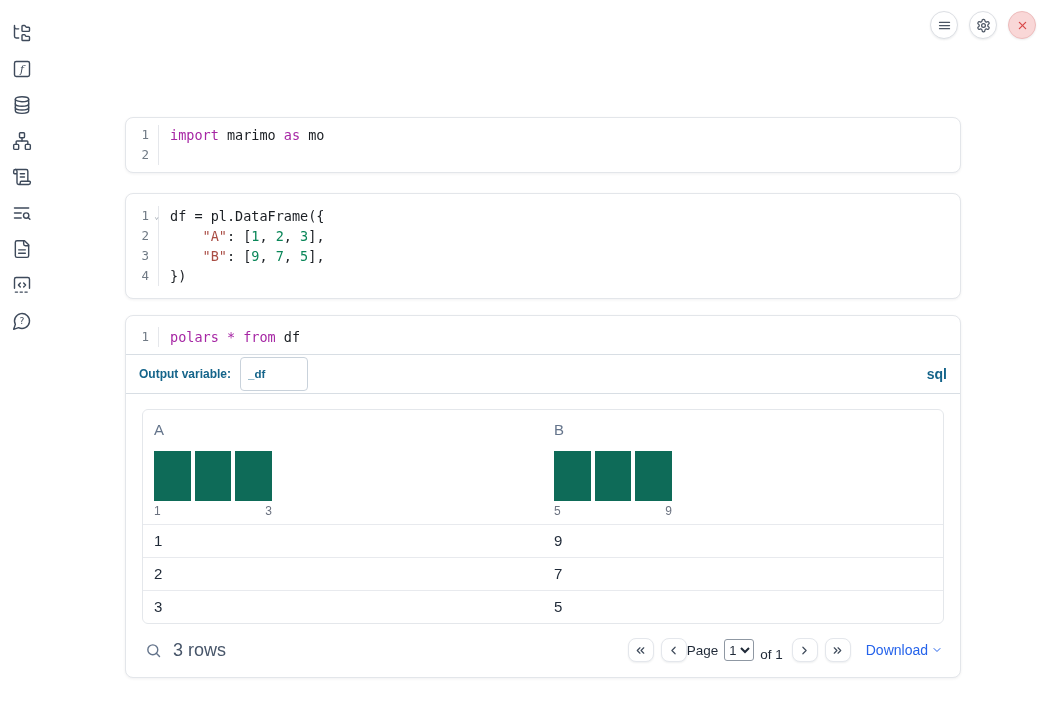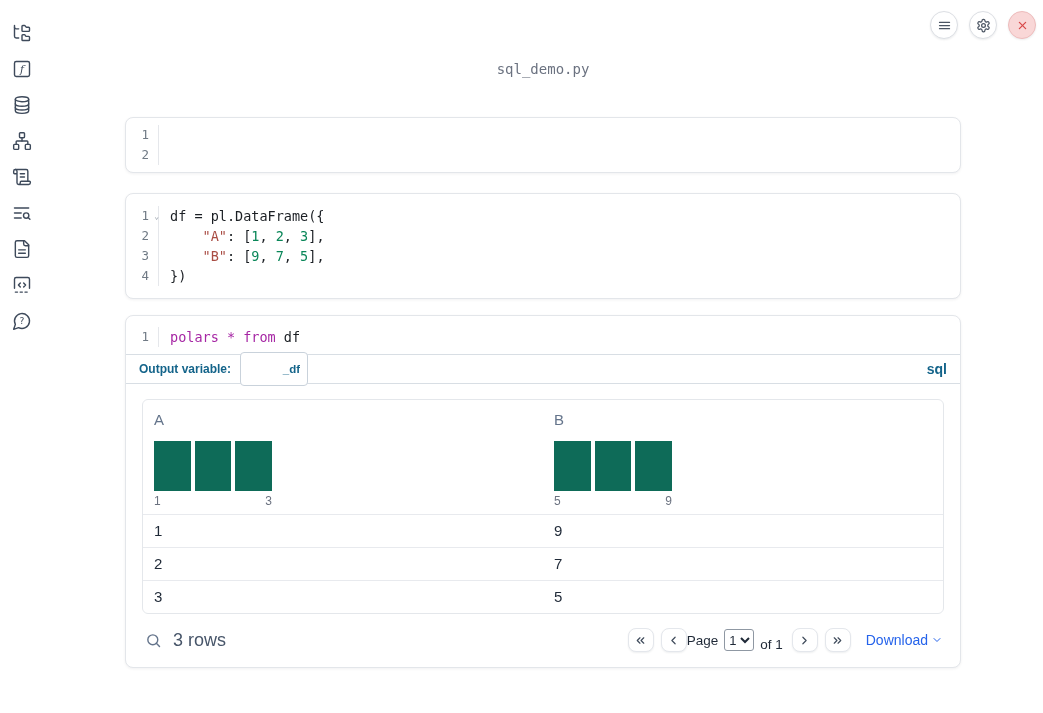--- a/index.html
+++ b/index.html
@@ -41,26 +41,26 @@
 
   .code-line { display:flex; line-height:20px; font-family:"DejaVu Sans Mono", monospace;
     font-size:13.5px; cursor:text; }
   .gutter { flex:0 0 33px; text-align:right; padding-right:9px; border-right:1px solid #e5e7eb;
     color:#707a85; font-size:12.5px; position:relative; user-select:none; }
   .fold { position:absolute; right:-1px; top:1px; font-size:8px; color:#97a0ab; }
   .src { padding-left:11px; white-space:pre; color:#1b1f24; }
   .tok-kw { color:#a626a4; } .tok-str { color:#a94d44; } .tok-num { color:#098658; }
 
   
-  .sql-strip { display:flex; align-items:center; height:30px; padding:0 13px;
+  .sql-strip { display:flex; align-items:center; height:40px; padding:0 13px;
     border-top:1px solid #d8dee4; border-bottom:1px solid #d8dee4; background:#fff; }
   .outvar-label { font-size:12px; font-weight:700; color:#14648a; }
   .outvar-input { margin-left:9px; width:68px; height:19px; border:1px solid #c9d2db;
     border-radius:4px; font-size:11.5px; font-weight:700; color:#14648a;
-    padding:16px 7px; font-family:"Liberation Sans", sans-serif;text-align:right; }
+    padding:16px 7px; font-family:"Liberation Sans", sans-serif; }
   .lang-badge { margin-left:auto; font-size:14px; font-weight:700; color:#14648a; }
 
   
   .output { padding:15px 16px 9px; }
   .table-card { border:1px solid #e4e7eb; border-radius:6px; overflow:hidden; }
   .thead { display:grid; grid-template-columns:1fr 1fr; }
   .th { padding:11px 11px 6px; }
   .col-name { font-size:15px; color:#64748b; }
   .hist { width:118px; margin-top:13px; }
   .bars { display:flex; gap:4px; height:50px; align-items:flex-end; }
@@ -186,27 +186,27 @@
       </svg>
     </button>
     <button class="round-btn close">
       <svg viewBox="0 0 24 24">
         <path d="M7 7l10 10"></path>
           <path d="M17 7L7 17"></path>
       </svg>
     </button>
   </div>
 
-  <div class="filename">sql_demo.py</div>
 
   <main class="notebook">
 
     <section class="cell cell-1">
       <div class="code-line">
         <span class="gutter">1</span>
+        <span class="src"><span class="tok-kw">import</span><span> marimo </span><span class="tok-kw">as</span><span> mo</span></span>
       </div>
       <div class="code-line">
         <span class="gutter">2</span>
       </div>
     </section>
 
     <section class="cell cell-2">
       <div class="code-line">
         <span class="gutter"><span>1</span><span class="fold">⌄</span></span>
         <span class="src"><span>df = pl.DataFrame({</span></span>

